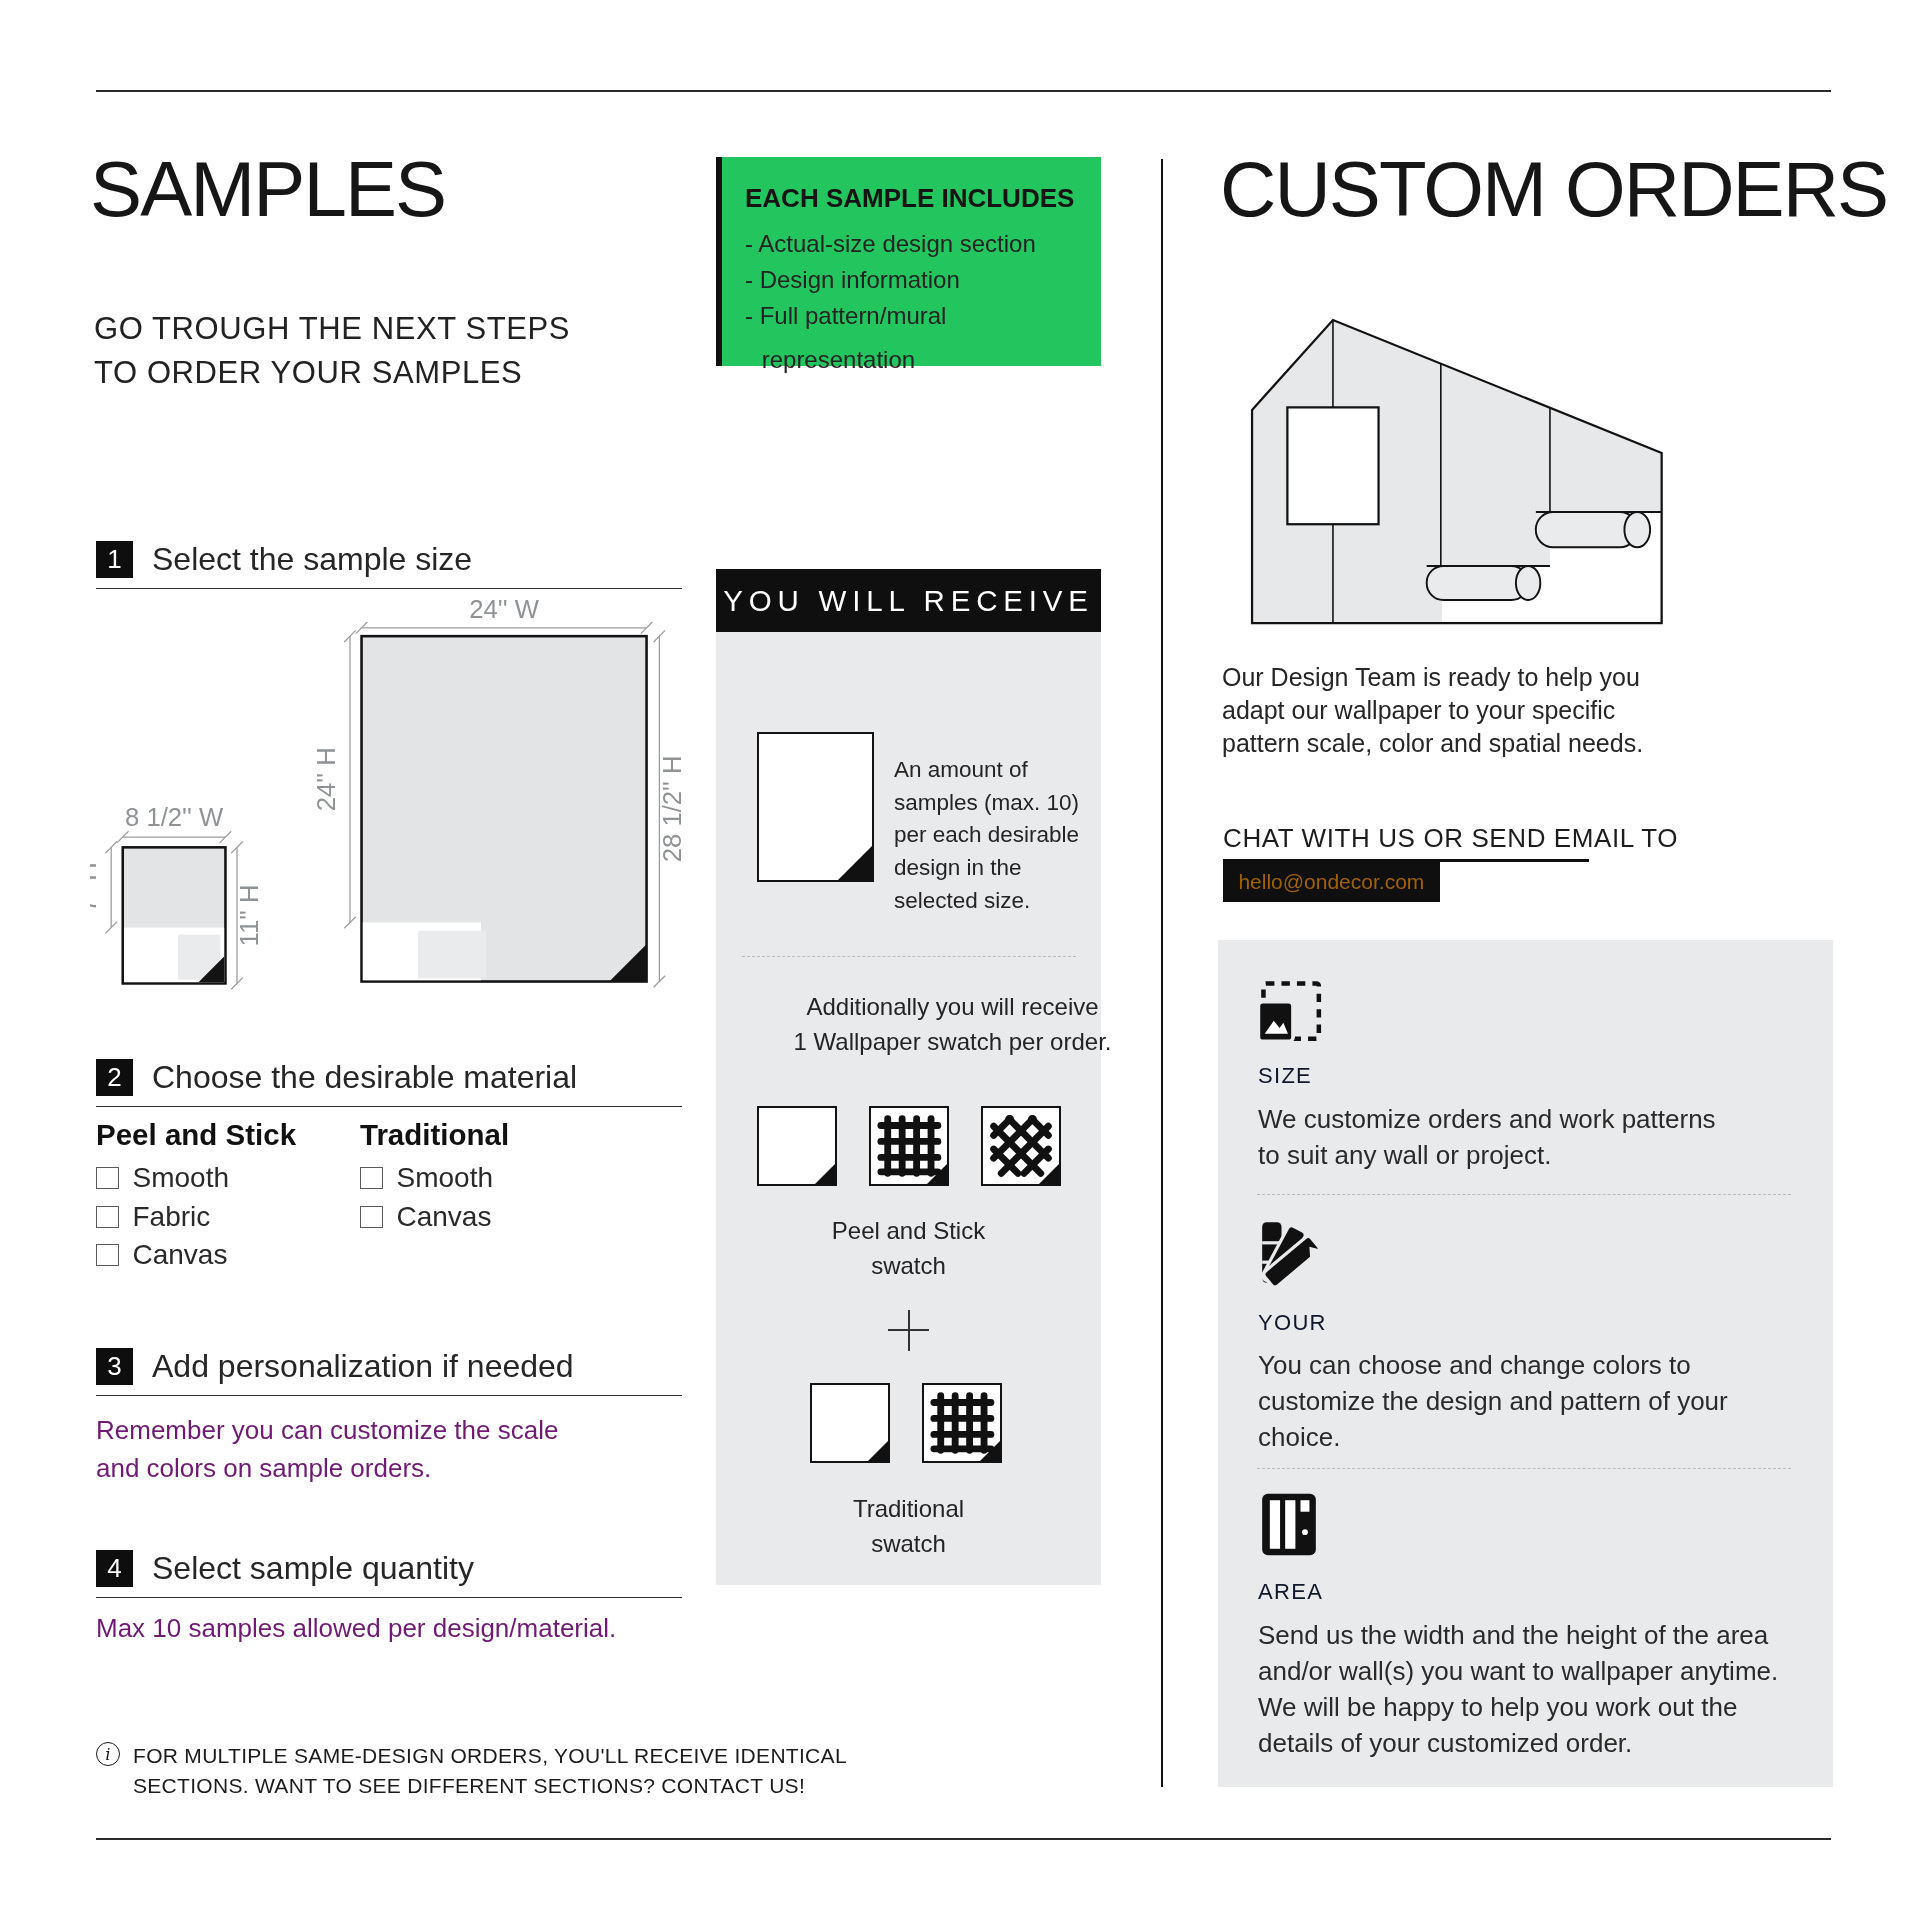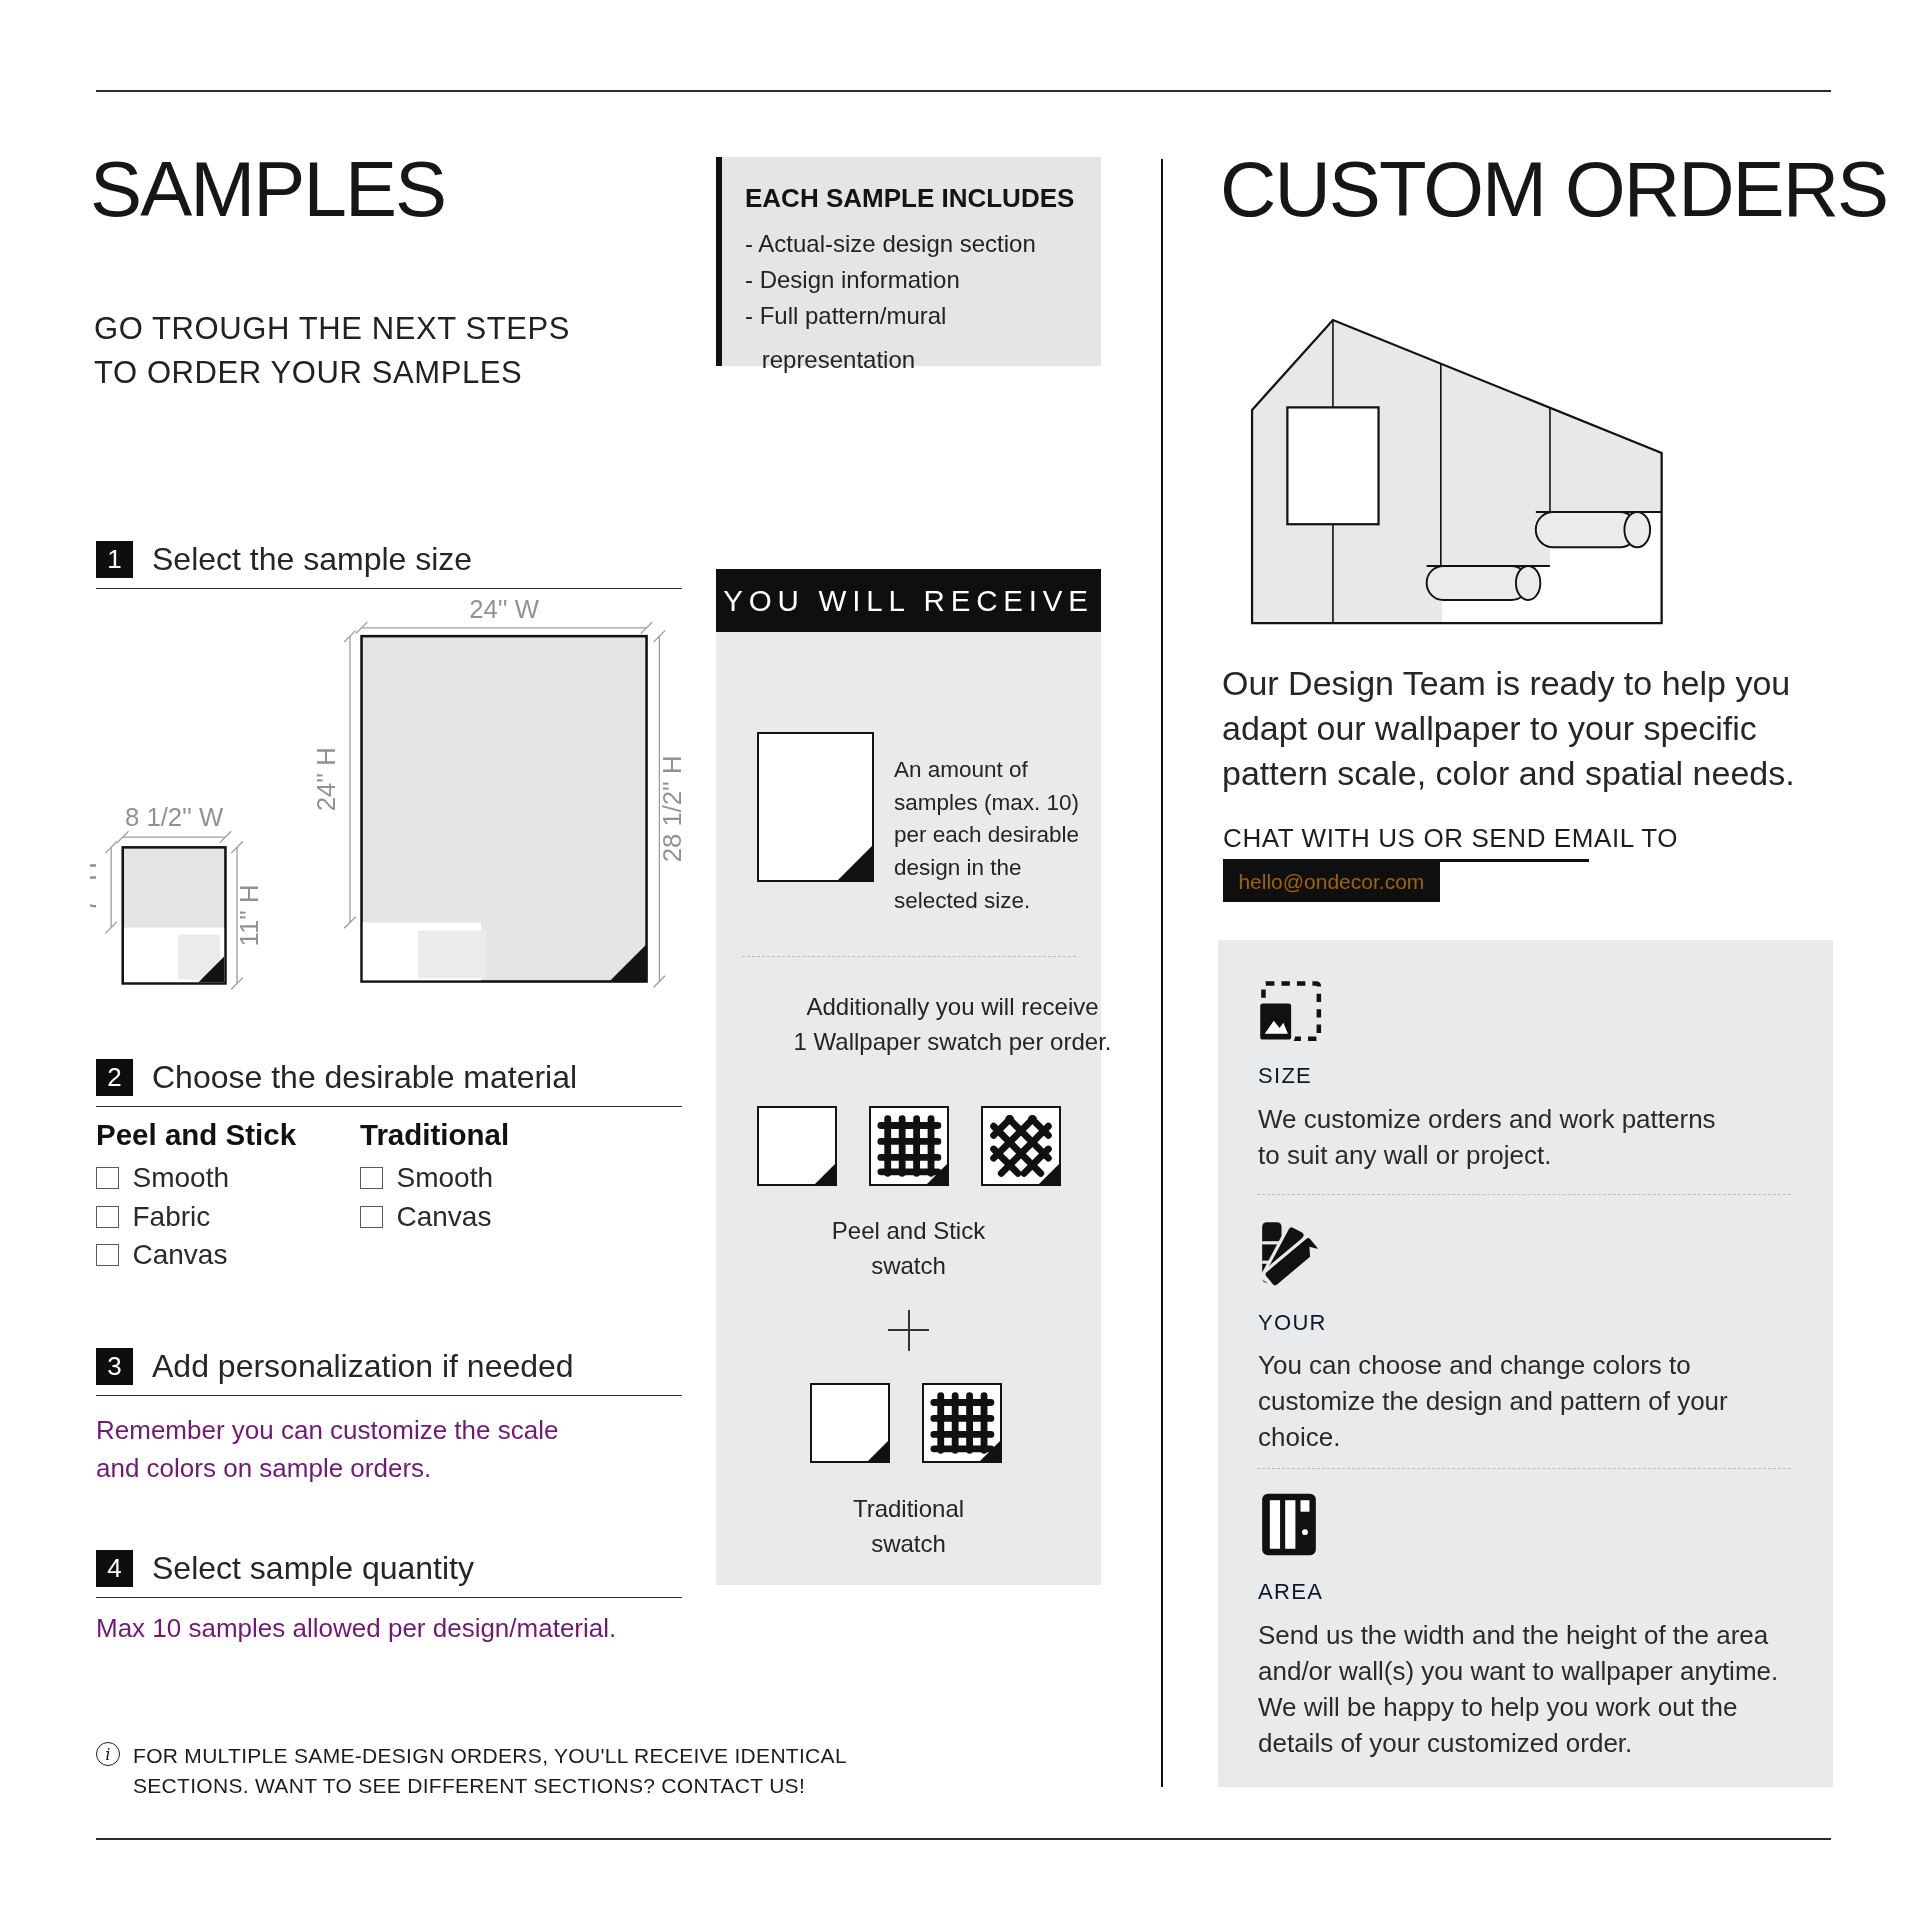--- a/index.html
+++ b/index.html
@@ -18,36 +18,36 @@
   .stepnum{width:37px;height:37px;background:#0e0e0e;color:#fff;font-size:26px;display:flex;align-items:center;justify-content:center;flex:0 0 37px;}
   .steptitle{font-size:32px;color:#262626;margin-left:19px;white-space:nowrap;}
   .mat-head{font-size:29.5px;font-weight:bold;color:#111;}
   .mat-item{display:flex;align-items:center;font-size:28px;color:#2a2a2a;}
   .cbx{width:20.5px;height:20.5px;border:1.9px solid #5a5a5a;margin-right:14px;flex:0 0 20.5px;background:#fff;}
   .para{font-size:26px;line-height:1.45;color:#701a75;}
   .note{display:flex;align-items:flex-start;}
   .note-icon{width:22px;height:22px;border:1.9px solid #1c1c1c;border-radius:50%;font:italic 16.7px "DejaVu Serif",serif;display:flex;align-items:center;justify-content:center;margin-top:1.3px;flex:0 0 22px;}
   .note-text{font-size:21px;line-height:1.42;letter-spacing:0.3px;margin-left:13px;color:#1c1c1c;}
   
-  .includes{position:absolute;left:716px;top:157px;width:385px;height:209px;background:#e5e5e5;border-left:6.4px solid #101010;box-sizing:border-box;padding:26px 19px 0 23px;}
+  .includes{position:absolute;left:716px;top:157px;width:385px;height:209px;background:#22c55e;border-left:6.4px solid #101010;box-sizing:border-box;padding:26px 19px 0 23px;}
   .includes-title{font-size:26px;font-weight:bold;color:#141414;margin-bottom:11.6px;}
   .includes-item{font-size:24px;line-height:1.5;color:#232323;}
   .includes-item.indent{padding-left:16.7px;margin-top:8px;}
   .banner{position:absolute;left:716px;top:569px;width:385px;height:63px;background:#0f0f0f;color:#fff;display:flex;align-items:center;justify-content:center;font-size:29.5px;letter-spacing:5.8px;}
   .midpanel{position:absolute;left:716px;top:632px;width:385px;height:953px;background:#e9eaec;}
   .sheet{position:absolute;background:#fff;border:2.6px solid #131313;}
   .fold{position:absolute;right:-0.6px;bottom:-0.6px;width:0;height:0;border-style:solid;}
   .midtext{font-size:22.5px;line-height:1.45;color:#242424;}
   .center{text-align:center;}
   .dashed{position:absolute;border-top:1.9px dashed #b9bbbd;}
   .swatch{position:absolute;width:76px;height:76px;background:#fff;border:2.6px solid #131313;}
   .plus-v{position:absolute;width:1.9px;height:41px;background:#333;}
   .plus-h{position:absolute;width:41px;height:1.9px;background:#333;}
   
-  .rbody{font-size:34px;line-height:1.32;color:#262626;}
+  .rbody{font-size:25px;line-height:1.32;color:#262626;}
   .chat{font-size:26px;letter-spacing:0.6px;color:#1d1d1d;}
   .chat-rule{position:absolute;height:2.6px;background:#0f0f0f;}
   .email{position:absolute;background:#0f0f0f;color:#a16207;font-size:21px;display:flex;align-items:center;padding:0 15.4px;height:40px;}
   .rpanel{position:absolute;left:1218px;top:940px;width:615px;height:847px;background:#e9eaec;}
   .rp-title{font-size:22px;letter-spacing:1.3px;color:#0f172a;}
   .rp-body{font-size:26px;line-height:1.38;color:#2a2a2a;}
   .dimtext{fill:#909396;font-size:40px;font-family:"Liberation Sans",sans-serif;}
 </style>
 </head>
 <body>

